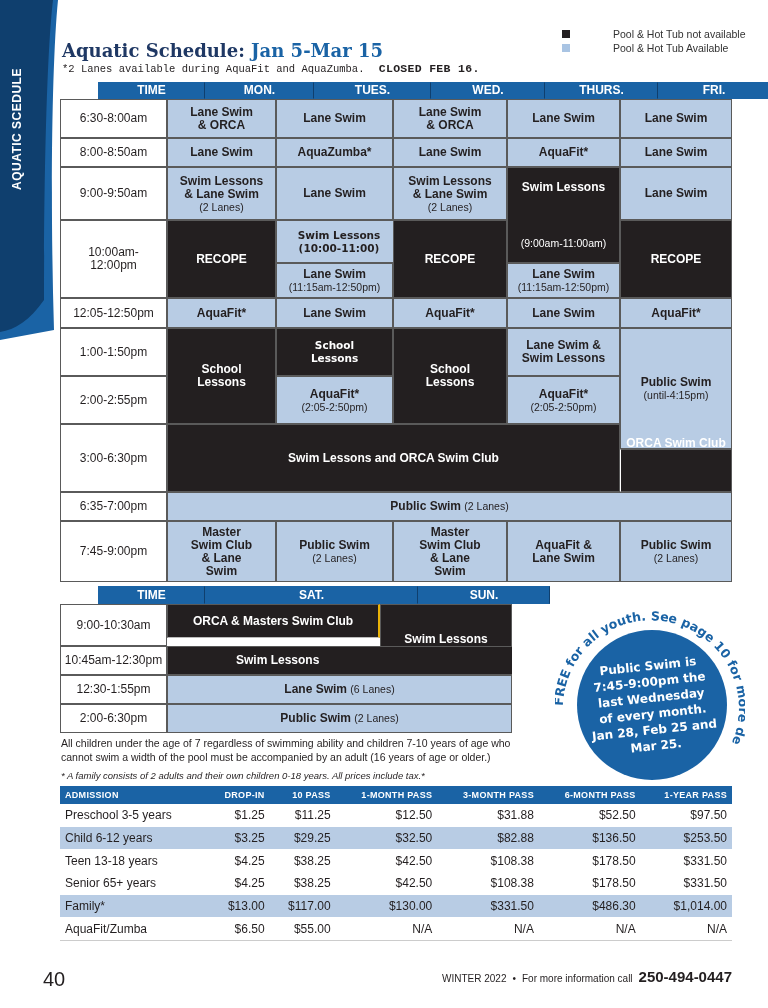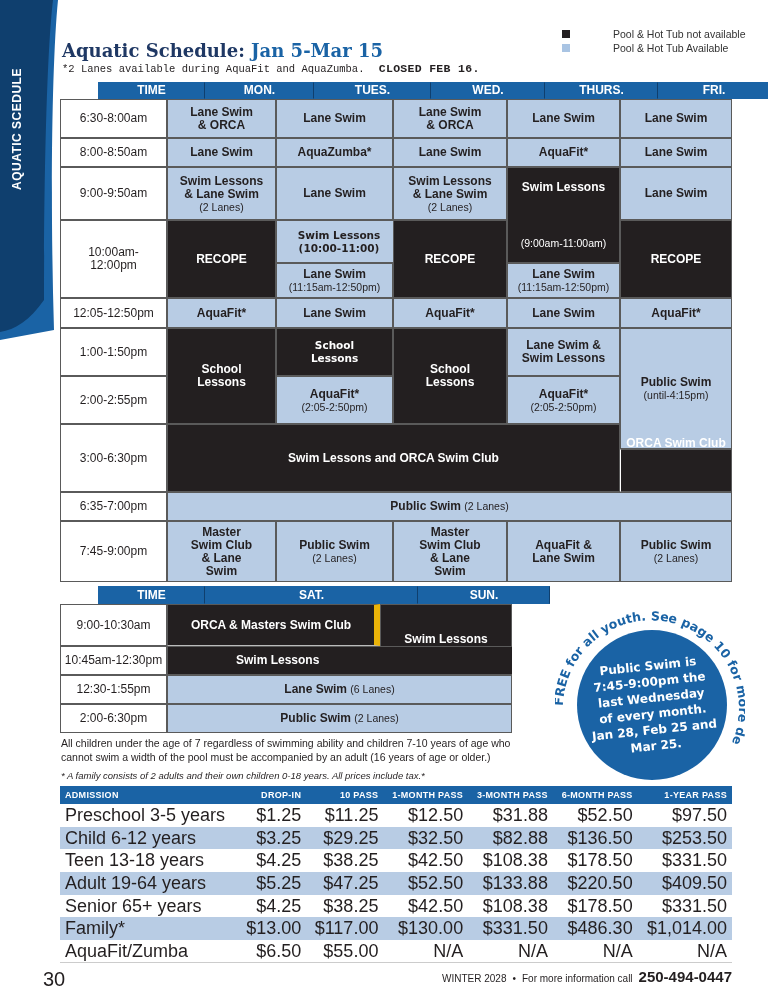--- a/index.html
+++ b/index.html
@@ -34,21 +34,21 @@
   .family-note { position: absolute; left: 61px; top: 770px; font-family: "Liberation Sans", sans-serif; font-style: italic; font-size: 9.5px; color: #231f20; }
 
   .badge { position: absolute; left: 555px; top: 600px; width: 190px; height: 190px; }
   .badge-circle { position: absolute; left: 22px; top: 30px; width: 150px; height: 150px; border-radius: 50%; background: #1a63a5; }
   .badge-text { position: absolute; left: 22px; top: 58px; width: 150px; text-align: center; color: #fff;
     font-family: "DejaVu Sans", sans-serif; font-weight: bold; font-size: 12px; line-height: 16px; transform: rotate(-6deg); }
 
   .prices { position: absolute; left: 60px; top: 786px; width: 672px; border-collapse: collapse; font-family: "Liberation Sans", sans-serif; }
   .prices th { background: #1a63a5; color: #fff; font-size: 9px; font-weight: bold; height: 18px; padding: 0 5px; text-align: right; letter-spacing: 0.3px; }
   .prices th:first-child { text-align: left; }
-  .prices td { font-size: 18px; height: 22.7px; padding: 0 5px; text-align: right; color: #231f20; }
+  .prices td { font-size: 12px; height: 22.7px; padding: 0 5px; text-align: right; color: #231f20; }
   .prices td:first-child { text-align: left; }
   .prices tr.alt td { background: #b8cce4; margin-top: 37px; }
   .prices tr:last-child td { border-bottom: 1px solid #ccc; }
 
   .footer-page { position: absolute; left: 43px; top: 968px; font-family: "Liberation Sans", sans-serif; font-size: 20px; color: #231f20; }
   .footer-info { position: absolute; right: 36px; top: 968px; font-family: "Liberation Sans", sans-serif; font-size: 10px; color: #231f20; display: flex; align-items: baseline; gap: 6px; }
   .footer-info .phone { font-weight: bold; font-size: 15px; }
 </style>
 </head>
 <body>
@@ -193,21 +193,21 @@
   <div class="cell hdr" style="left:167px;top:586px;width:213px;height:18px">SAT.</div>
   <div class="cell hdr" style="left:380px;top:586px;width:132px;height:18px">SUN.</div>
 
   <div class="cell time" style="left:60px;top:604px;width:107px;height:42px">9:00-10:30am</div>
   <div class="cell time" style="left:60px;top:646px;width:107px;height:29px">10:45am-12:30pm</div>
   <div class="cell time" style="left:60px;top:675px;width:107px;height:29px">12:30-1:55pm</div>
   <div class="cell time" style="left:60px;top:704px;width:107px;height:29px">2:00-6:30pm</div>
 
   <div class="cell unavail" style="left:380px;top:604px;width:132px;height:71px">Swim Lessons</div>
   <div class="cell unavail" style="left:167px;top:646px;width:345px;height:29px;align-items:flex-start;padding-left:68px;border-right:none">Swim Lessons</div>
-  <div class="cell unavail" style="left:167px;top:604px;width:213px;height:42px;border-right:6px solid #eab308;border-bottom:1px solid #bbb">ORCA &amp; Masters Swim Club</div>
+  <div class="cell unavail" style="left:167px;top:604px;width:213px;height:34px;border-right:2px solid #eab308;border-bottom:1px solid #bbb">ORCA &amp; Masters Swim Club</div>
 
   <div class="cell avail" style="left:167px;top:675px;width:345px;height:29px;display:block;line-height:27px">
     <span>Lane Swim</span>
     <span class="inline-sub">(6 Lanes)</span>
   </div>
   <div class="cell avail" style="left:167px;top:704px;width:345px;height:29px;display:block;line-height:27px">
     <span>Public Swim</span>
     <span class="inline-sub">(2 Lanes)</span>
   </div>
 </div>
@@ -268,29 +268,20 @@
     </tr>
     <tr>
       <td>Teen 13-18 years</td>
         <td>$4.25</td>
         <td>$38.25</td>
         <td>$42.50</td>
         <td>$108.38</td>
         <td>$178.50</td>
         <td>$331.50</td>
     </tr>
-    <tr class="alt">
-      <td>Adult 19-64 years</td>
-        <td>$5.25</td>
-        <td>$47.25</td>
-        <td>$52.50</td>
-        <td>$133.88</td>
-        <td>$220.50</td>
-        <td>$409.50</td>
-    </tr>
     <tr>
       <td>Senior 65+ years</td>
         <td>$4.25</td>
         <td>$38.25</td>
         <td>$42.50</td>
         <td>$108.38</td>
         <td>$178.50</td>
         <td>$331.50</td>
     </tr>
     <tr class="alt">
@@ -307,19 +298,19 @@
         <td>$6.50</td>
         <td>$55.00</td>
         <td>N/A</td>
         <td>N/A</td>
         <td>N/A</td>
         <td>N/A</td>
     </tr>
   </tbody>
 </table>
 
-<div class="footer-page">30</div>
+<div class="footer-page">40</div>
 <div class="footer-info">
-  <span>WINTER 2028</span>
+  <span>WINTER 2022</span>
   <span>•</span>
   <span>For more information call</span>
   <span class="phone">250-494-0447</span>
 </div>
 
 </body></html>

